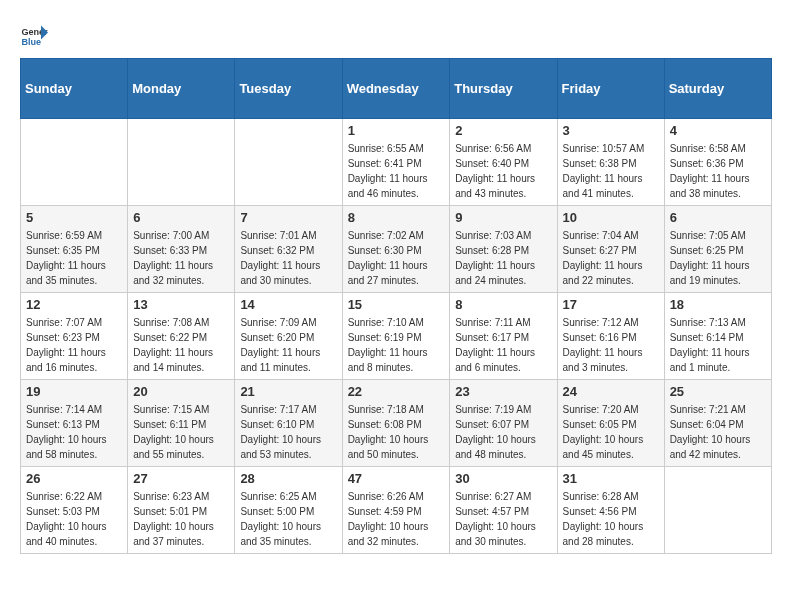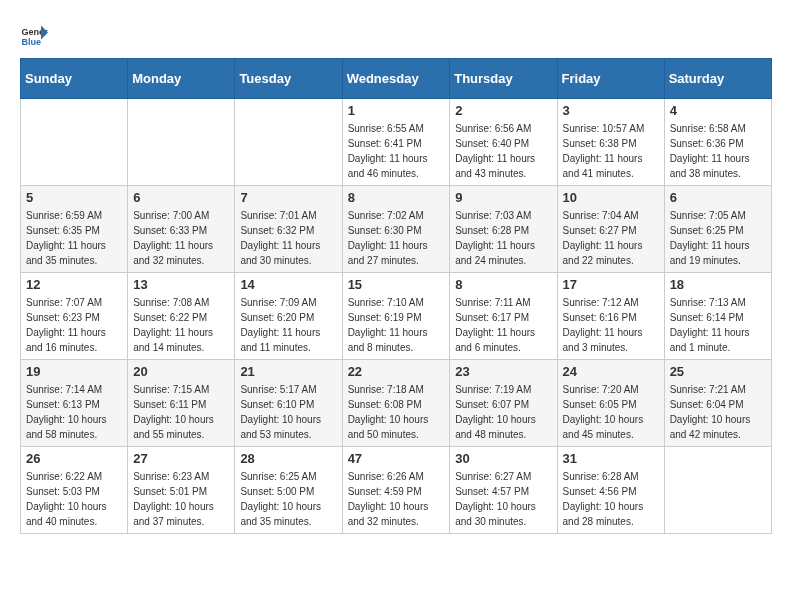--- a/index.html
+++ b/index.html
@@ -38,21 +38,21 @@
       color: #555;
     }
     .calendar {
       width: 100%;
       border-collapse: collapse;
       border: 1px solid #ccc;
     }
     .calendar th {
       background-color: #2c6fad;
       color: #fff;
-      padding: 12px 4px;
+      padding: 22px 4px;
       font-size: 13px;
       text-align: left;
       border: 1px solid #2060a0;
     }
     .calendar td {
       vertical-align: top;
       border: 1px solid #ccc;
       padding: 4px 5px;
       font-size: 10.5px;
       color: #333;
@@ -229,21 +229,21 @@
 Daylight: 10 hours and 58 minutes.</div>
         </td>
         <td>
           <span class="day-number">20</span>
           <div class="day-info">Sunrise: 7:15 AM
 Sunset: 6:11 PM
 Daylight: 10 hours and 55 minutes.</div>
         </td>
         <td>
           <span class="day-number">21</span>
-          <div class="day-info">Sunrise: 5:17 AM
+          <div class="day-info">Sunrise: 7:17 AM
 Sunset: 6:10 PM
 Daylight: 10 hours and 53 minutes.</div>
         </td>
         <td>
           <span class="day-number">22</span>
           <div class="day-info">Sunrise: 7:18 AM
 Sunset: 6:08 PM
 Daylight: 10 hours and 50 minutes.</div>
         </td>
         <td>

